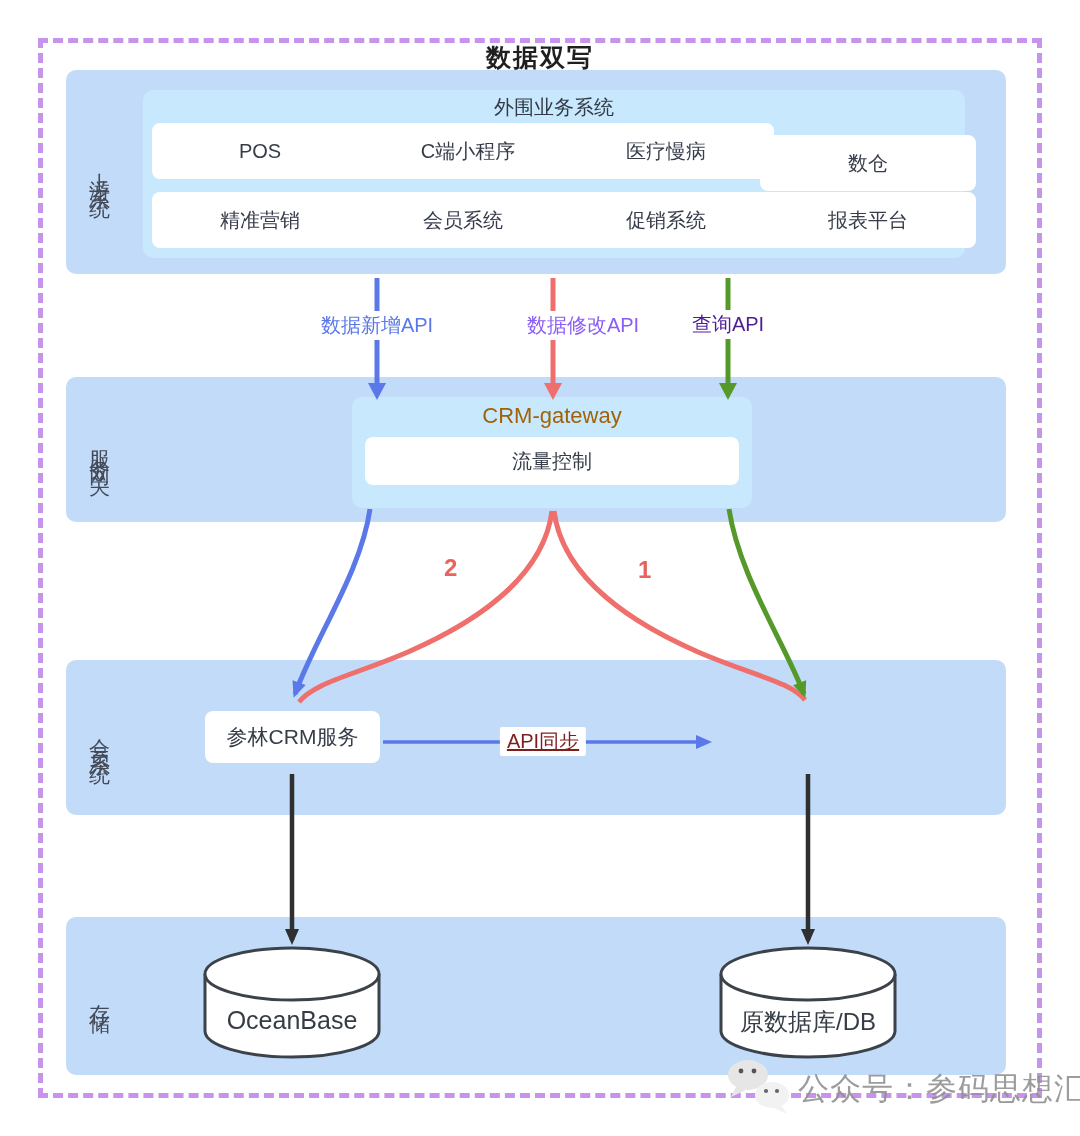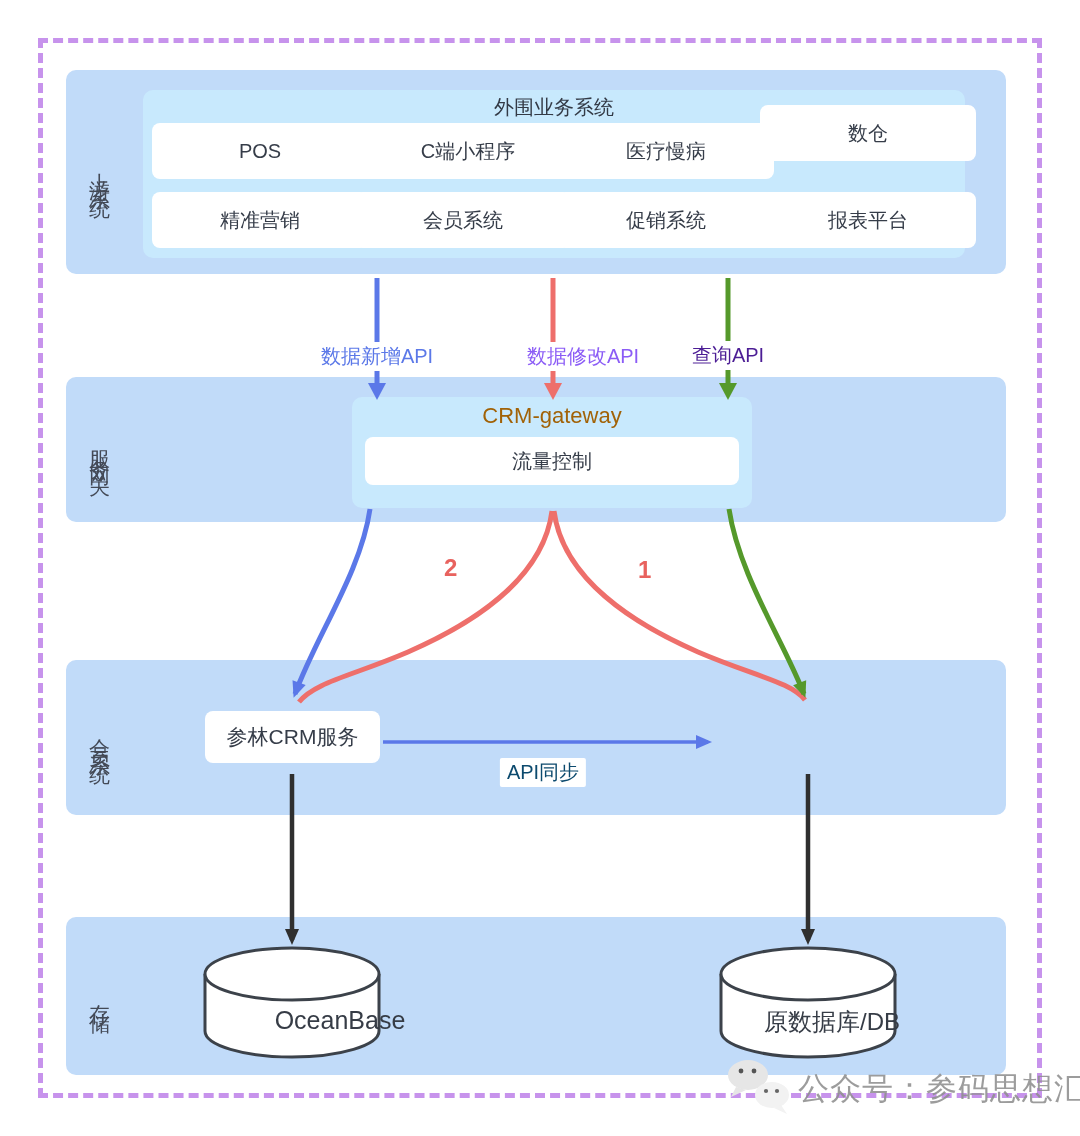--- a/index.html
+++ b/index.html
@@ -26,41 +26,42 @@
   #peripheral-label{position:absolute;left:143px;top:94px;width:822px;text-align:center;
           font-size:20px;color:#333a46;}
   #gateway-panel{left:352px;top:397px;width:400px;height:111px;}
   #gateway-title{position:absolute;left:352px;top:403px;width:400px;text-align:center;
           font-size:22px;color:#a16207;}
   .wbox{position:absolute;background:#fff;border-radius:8px;display:flex;align-items:center;
           justify-content:center;font-size:20px;color:#363d49;}
   .sysbox{width:216px;height:56px;}
   .overlay{position:absolute;left:0;top:0;pointer-events:none;}
   .apilabel{position:absolute;transform:translateX(-50%);background:#fff;padding:1px 7px;
-          font-size:20px;white-space:nowrap;border-radius:2px;margin-top:31px;}
+          font-size:20px;white-space:nowrap;border-radius:2px;}
   #add-api-label{left:377px;top:311px;color:#5b78e8;}
   #modify-api-label{left:583px;top:311px;color:#8b5cf6;}
   #query-api-label{left:728px;top:310px;color:#4c1d95;}
-  #api-sync-label{left:543px;top:727px;color:#0c4a6e;}
+  #api-sync-label{left:543px;top:727px;color:#7f1d1d;text-decoration:underline;}
   .flownum{position:absolute;font-size:24px;font-weight:bold;color:#e8625e;}
   #flow-number-left{left:444px;top:554px;}
   #flow-number-right{left:638px;top:556px;}
   .dbtext{position:absolute;width:176px;text-align:center;font-size:25px;color:#363c46;}
-  #oceanbase-label{left:204px;top:1006px;padding-left:48px;}
-  #olddb-label{left:720px;top:1006px;font-size:24px;padding-left:24px;}
+  #oceanbase-label{left:204px;top:1006px;}
+  #olddb-label{left:720px;top:1006px;font-size:24px;}
   .watermark{position:absolute;left:722px;top:1058px;display:flex;align-items:flex-end;}
   .watermark-text{font-size:31px;color:#8f8f8f;opacity:.88;letter-spacing:1px;
           padding-bottom:6px;white-space:nowrap;}
 </style>
 </head>
 <body>
 
 <div class="canvas">
 
   <div class="dashed-border"></div>
+  <div class="title">数据双写</div>
 
   <div class="band" id="band-upstream"></div>
   <div class="band" id="band-gateway"></div>
   <div class="band" id="band-member"></div>
   <div class="band" id="band-storage"></div>
 
   <div class="vlabel" id="vlabel-upstream">
     <span>上游系统</span>
     </div>
   <div class="vlabel" id="vlabel-gateway">
@@ -72,21 +73,21 @@
   <div class="vlabel" id="vlabel-storage">
     <span>存储</span>
     </div>
 
   <div class="panel" id="peripheral-panel"></div>
   <div id="peripheral-label">外围业务系统</div>
 
   <div class="wbox sysbox" style="left:152px;top:123px;">POS</div>
   <div class="wbox sysbox" style="left:346px;top:123px;padding-left:14px;">C端小程序</div>
   <div class="wbox sysbox" style="left:558px;top:123px;">医疗慢病</div>
-  <div class="wbox sysbox" style="left:760px;top:105px;">数仓</div>
+  <div class="wbox sysbox" style="left:760px;top:135px;">数仓</div>
   <div class="wbox sysbox" style="left:152px;top:192px;">精准营销</div>
   <div class="wbox sysbox" style="left:355px;top:192px;">会员系统</div>
   <div class="wbox sysbox" style="left:558px;top:192px;">促销系统</div>
   <div class="wbox sysbox" style="left:760px;top:192px;">报表平台</div>
 
   <div class="panel" id="gateway-panel"></div>
   <div id="gateway-title">CRM-gateway</div>
   <div class="wbox" style="left:365px;top:437px;width:374px;height:48px;">流量控制</div>
 
   <svg class="overlay" width="1080" height="1136" viewBox="0 0 1080 1136">

